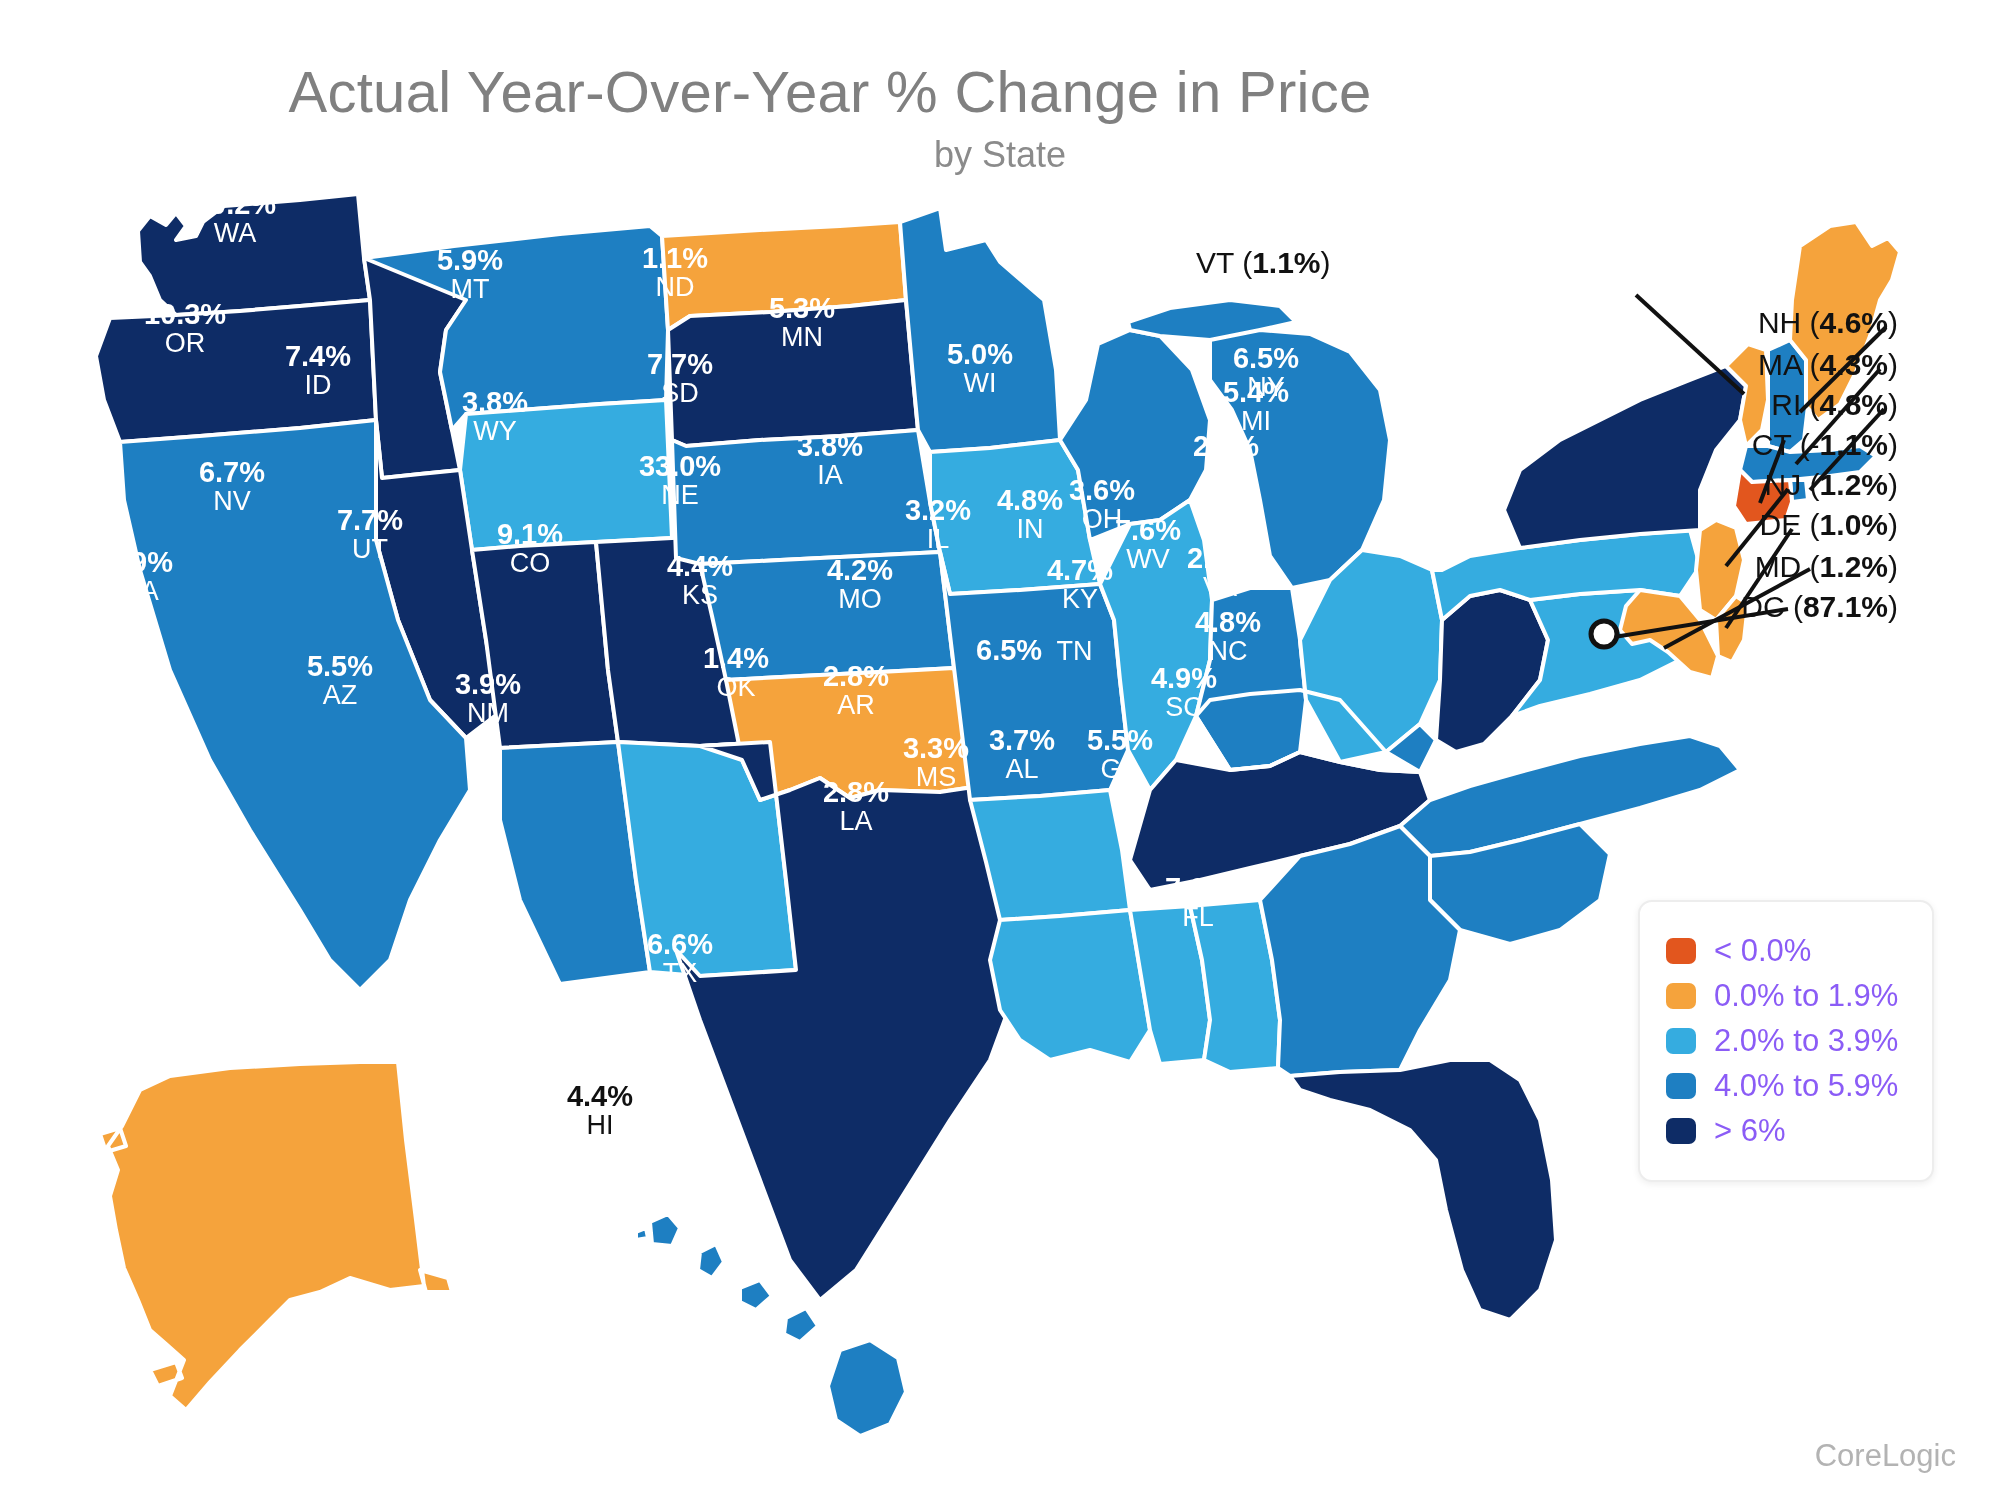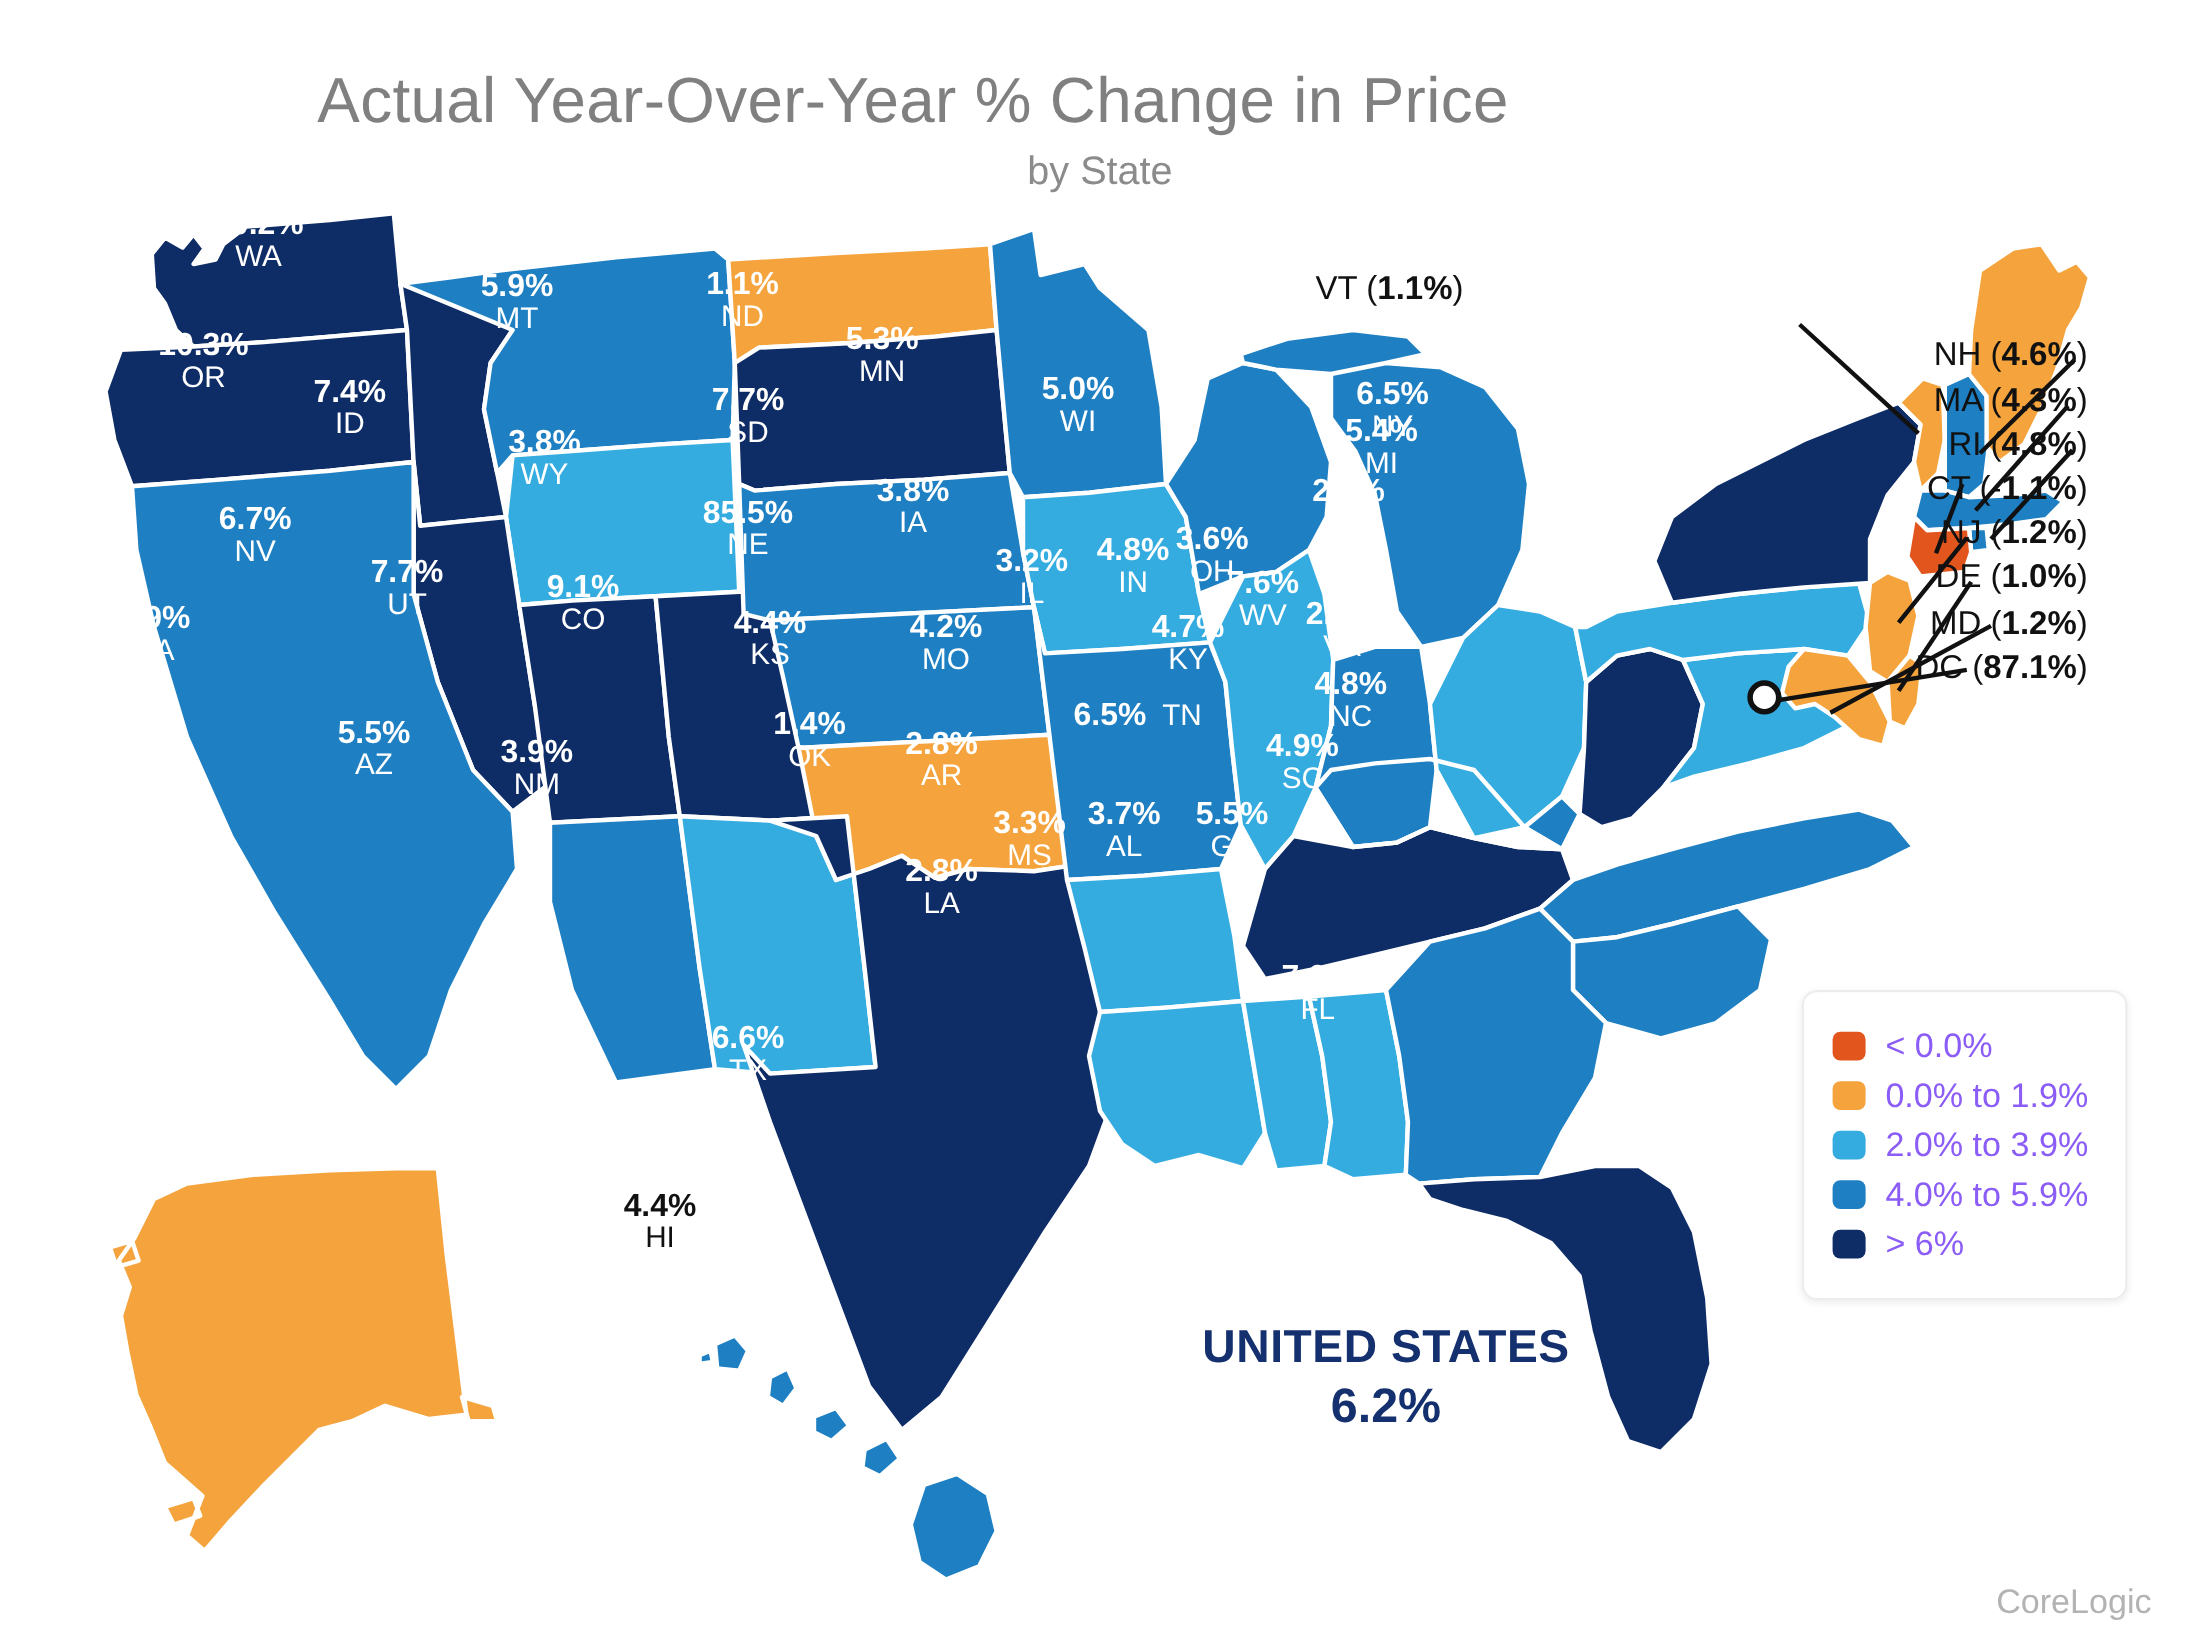--- a/index.html
+++ b/index.html
@@ -192,21 +192,21 @@
     <span class="v">3.8%</span>
     <span class="a">WY</span>
     </div>
 
   <div class="lbl w" style="left:750px;top:432px;width:160px;">
     <span class="v">3.8%</span>
     <span class="a">IA</span>
     </div>
 
   <div class="lbl w" style="left:600px;top:452px;width:160px;">
-    <span class="v">85.5%</span>
+    <span class="v">33.0%</span>
     <span class="a">NE</span>
     </div>
 
   <div class="lbl w" style="left:152px;top:458px;width:160px;">
     <span class="v">6.7%</span>
     <span class="a">NV</span>
     </div>
 
   <div class="lbl w" style="left:290px;top:506px;width:160px;">
     <span class="v">7.7%</span>
@@ -373,24 +373,20 @@
   <div class="call" style="left:1898px;top:508px;transform:translateX(-100%);text-align:right;">
     <span>DE (</span><b>1.0%</b><span>)</span>
   </div>
   <div class="call" style="left:1898px;top:550px;transform:translateX(-100%);">
     <span>MD (</span><b>1.2%</b><span>)</span>
   </div>
   <div class="call" style="left:1898px;top:590px;transform:translateX(-100%);">
     <span>DC (</span><b>87.1%</b><span>)</span>
   </div>
 
-  <div class="ustot" style="left:1060px;top:1200px;width:400px;">
-    <div class="n">UNITED STATES</div>
-    <div class="p">6.2%</div>
-  </div>
 
   <div class="legend" style="left:1638px;top:900px;">
     <div class="lrow">
       <span class="sw" style="background:#E2561E;"></span>
       <span class="ltx">&lt; 0.0%</span>
     </div>
     <div class="lrow">
       <span class="sw" style="background:#F5A33C;"></span>
       <span class="ltx">0.0% to 1.9%</span>
     </div>

